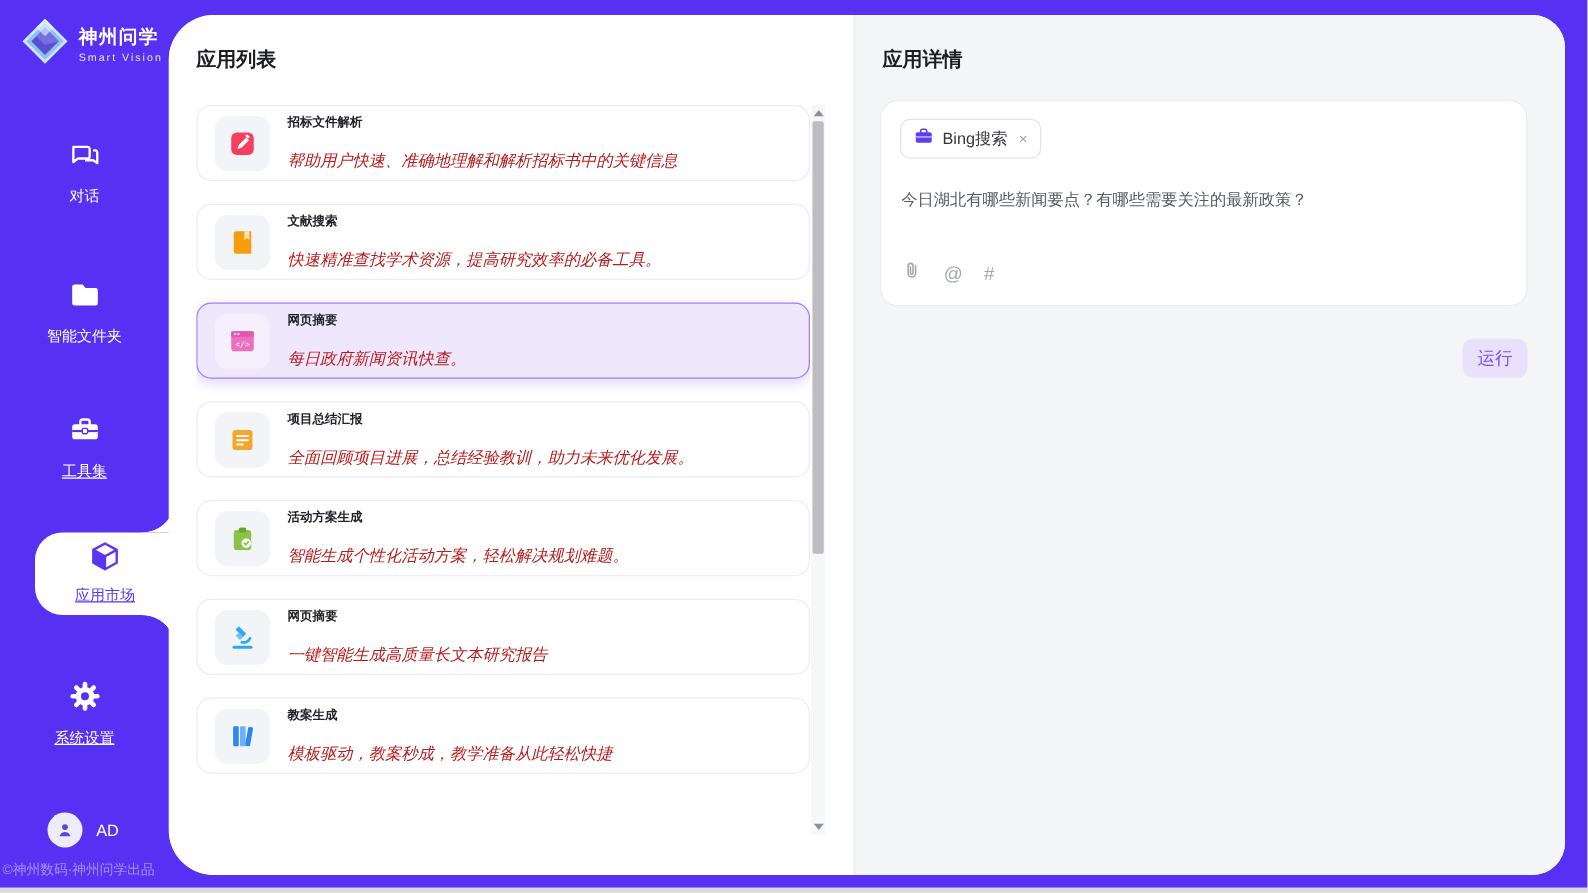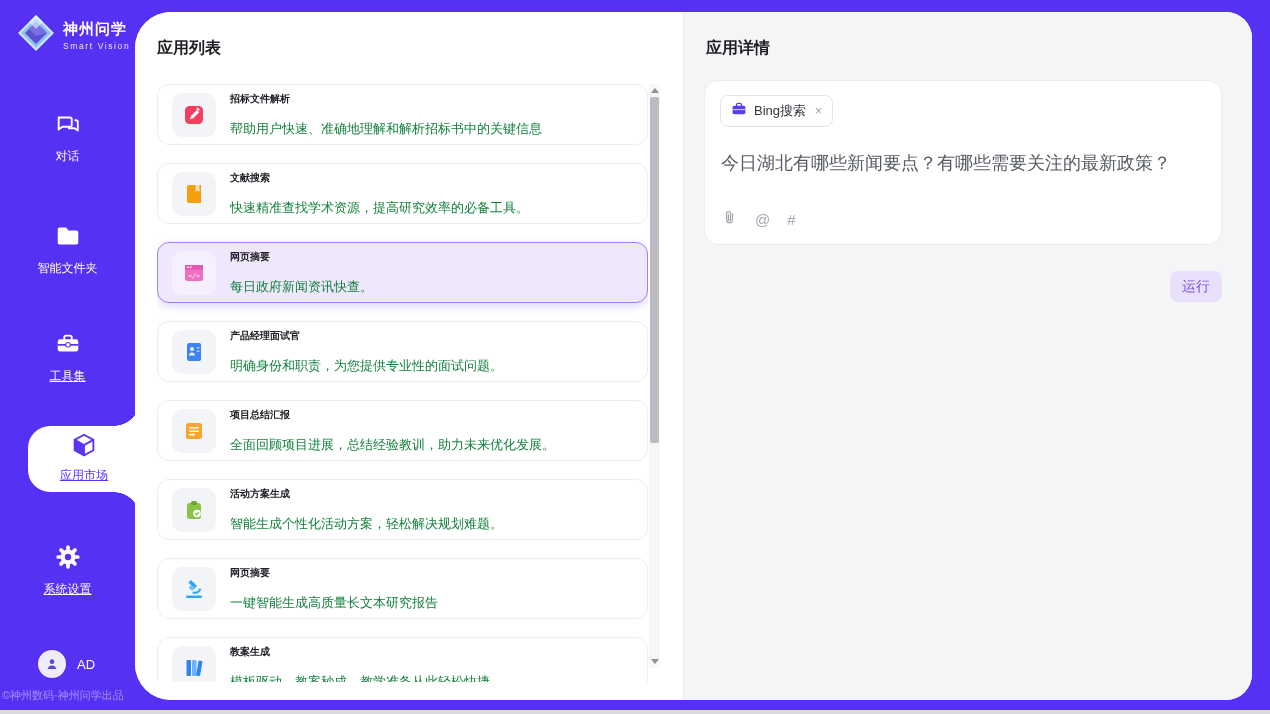--- a/index.html
+++ b/index.html
@@ -31,36 +31,36 @@
   .panel-detail { position:relative; flex:1; background:#f4f5f7; border-left:1px solid #eaeaef; }
   .panel-title { position:absolute; left:22px; top:26px; font-size:16px; font-weight:700; color:#1c1d22; }
 
   
   .app-list { position:absolute; left:22px; top:72px; width:491px; bottom:18px; overflow:hidden; display:flex; flex-direction:column; gap:18px; }
   .card { flex:none; height:61px; background:#fff; border:1px solid #ececf1; border-radius:12px; display:flex; align-items:center; padding:0 14px; gap:14px; cursor:pointer; }
   .card.selected { background:#efe8fd; border:1px solid #a37ef2; box-shadow:0 3px 10px rgba(110,60,240,.22); }
   .card .icon-box { flex:none; width:44px; height:44px; border-radius:10px; background:#f2f4f7; display:flex; align-items:center; justify-content:center; }
   .card.selected .icon-box { background:#f5f0fe; }
   .card .c-title { font-size:10px; font-weight:700; color:#202127; line-height:1.2; }
-  .card .c-desc { font-size:13px; color:#15803d; margin-top:16px; line-height:1.2; }
+  .card .c-desc { font-size:13px; color:#b91c1c; margin-top:16px; line-height:1.2;font-style:italic; }
 
   
   .scrollbar { position:absolute; top:72px; bottom:32px; right:23px; width:11px; background:#f6f7f9; }
   .sb-arrow { position:absolute; left:0; width:11px; height:11px; display:flex; align-items:center; justify-content:center; cursor:pointer; }
   .sb-arrow.up { top:1px; } .sb-arrow.down { bottom:1px; }
   .tri-up { width:0; height:0; border-left:4px solid transparent; border-right:4px solid transparent; border-bottom:5px solid #8f9097; }
   .tri-down { width:0; height:0; border-left:4px solid transparent; border-right:4px solid transparent; border-top:5px solid #8f9097; }
   .sb-thumb { position:absolute; left:1px; top:13px; width:9px; height:346px; background:#bcbcc2; border-radius:2px; cursor:grab; }
 
   
   .input-card { position:absolute; left:20px; right:30px; top:68px; height:165px; background:#fff; border:1px solid #ebebf0; border-radius:14px; }
   .chip { position:absolute; left:15px; top:14px; height:32px; display:inline-flex; align-items:center; gap:7px; padding:12px 10px; background:#fff; border:1px solid #e2e4ea; border-radius:8px; cursor:default; }
   .chip .chip-label { font-size:13px; color:#33353c; }
   .chip .chip-close { font-size:12px; color:#9a9da6; margin-left:2px; cursor:pointer; }
-  .query-text { position:absolute; left:16px; top:70px; right:16px; font-size:18px; color:#565a63; cursor:text; }
+  .query-text { position:absolute; left:16px; top:70px; right:16px; font-size:13px; color:#565a63; cursor:text; }
   .attach-row { position:absolute; left:16px; bottom:14px; display:flex; align-items:center; gap:17px; }
   .glyph-btn { font-size:15px; color:#a2a7b1; cursor:pointer; line-height:1; }
   .run-btn { position:absolute; top:259px; right:30px; width:52px; height:31px; border:none; border-radius:8px; background:#e9e1fb; color:#7a4ff2; font-size:14px; font-family:inherit; cursor:pointer; }
 </style>
 </head>
 <body>
 
 <div class="app">
 
   <div class="sidebar">
@@ -194,35 +194,20 @@
                 <circle cx="8.7" cy="6.2" r=".9" fill="#fff"></circle>
               <text x="12" y="16.8" font-size="6.5" fill="#fff" text-anchor="middle" font-family="DejaVu Sans Mono, monospace">&lt;/&gt;</text>
             </svg>
           </span>
           <span>
             <span class="c-title" style="display:block;">网页摘要</span>
             <span class="c-desc" style="display:block;">每日政府新闻资讯快查。</span>
           </span>
         </div>
 
-        <div class="card">
-          <span class="icon-box">
-            <svg width="24" height="24" viewBox="0 0 24 24">
-              <rect x="5" y="3" width="14" height="18" rx="2" fill="#3b82f6"></rect>
-              <circle cx="10" cy="9" r="2" fill="#eaf2ff"></circle>
-              <path d="M7 15.5c0-1.8 1.3-3 3-3s3 1.2 3 3z" fill="#eaf2ff"></path>
-              <rect x="14.6" y="7" width="2.9" height="1.5" rx=".7" fill="#bcd7ff"></rect>
-              <rect x="14.6" y="10.4" width="2.9" height="1.5" rx=".7" fill="#bcd7ff"></rect>
-            </svg>
-          </span>
-          <span>
-            <span class="c-title" style="display:block;">产品经理面试官</span>
-            <span class="c-desc" style="display:block;">明确身份和职责，为您提供专业性的面试问题。</span>
-          </span>
-        </div>
 
         <div class="card">
           <span class="icon-box">
             <svg width="24" height="24" viewBox="0 0 24 24">
               <rect x="4" y="4" width="16" height="16" rx="2.5" fill="#f7a62b"></rect>
               <rect x="7" y="8" width="10" height="1.6" rx=".8" fill="#fff"></rect>
               <rect x="7" y="11.4" width="10" height="1.6" rx=".8" fill="#fff"></rect>
               <rect x="7" y="14.8" width="6" height="1.6" rx=".8" fill="#fff"></rect>
             </svg>
           </span>

